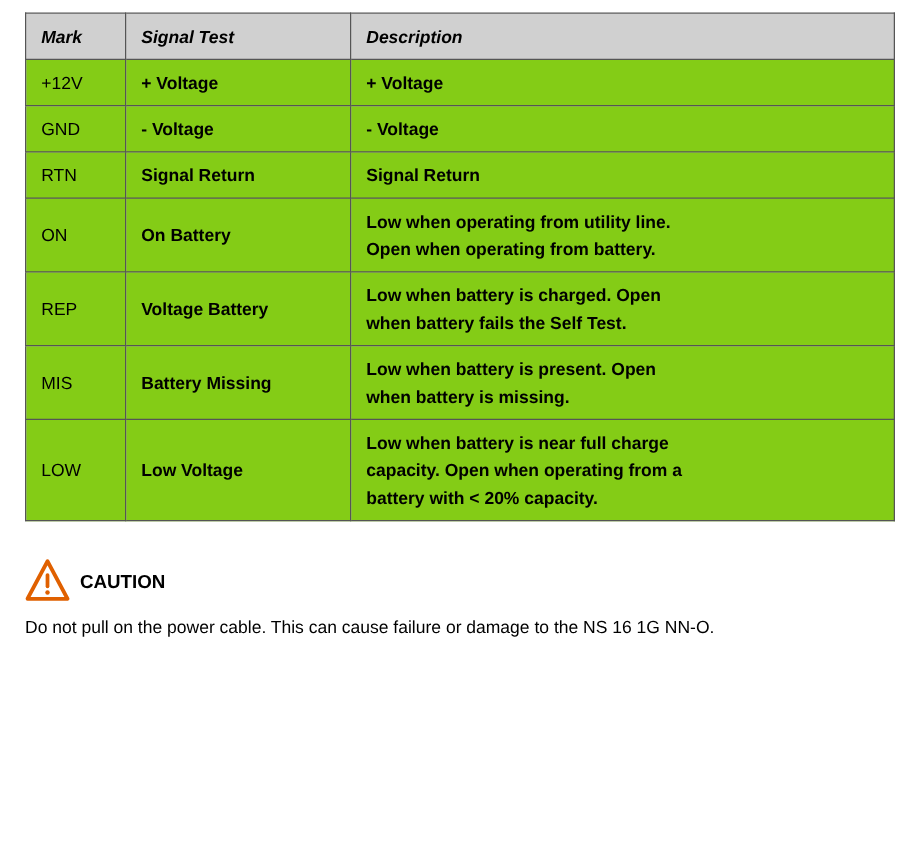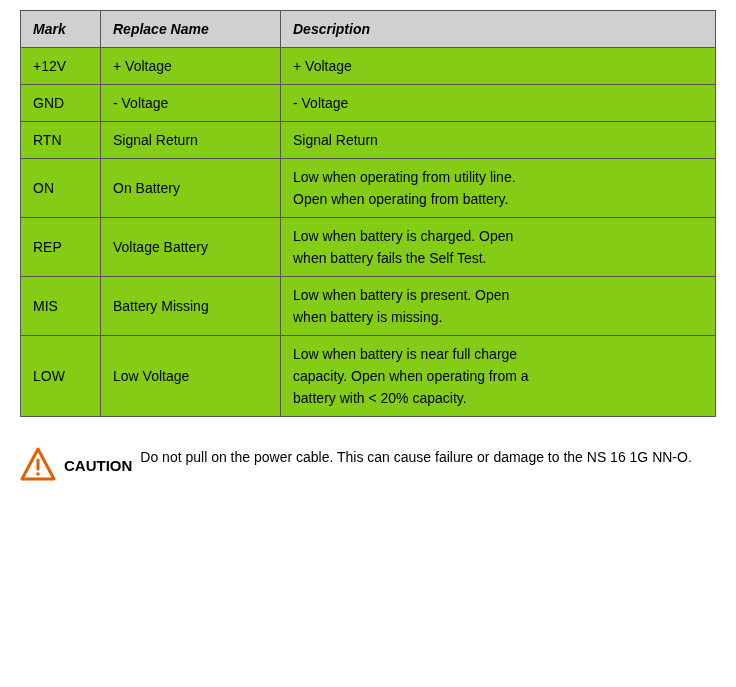--- a/index.html
+++ b/index.html
@@ -16,20 +16,21 @@
     table {
       width: 100%;
       border-collapse: collapse;
       margin-bottom: 30px;
     }
 
     th, td {
       border: 1px solid #555;
       padding: 10px 12px;
       vertical-align: middle;
+      font-weight: bold;
     }
 
     thead th {
       background: #d0d0d0;
       font-weight: bold;
       text-align: left;
       font-style: italic;
     }
 
     tbody tr td {
@@ -44,21 +45,21 @@
     td.signal-col {
       width: 180px;
     }
 
     td.desc-col {
       width: auto;
     }
 
     .caution-section {
       display: flex;
-      flex-direction: row;
+      flex-direction: column;
       gap: 8px;
       margin-top: 20px;
     }
 
     .caution-header {
       display: flex;
       align-items: center;
       gap: 8px;
     }
 
@@ -78,21 +79,21 @@
       line-height: 1.5;
     }
   </style>
 </head>
 <body>
 
 <table>
   <thead>
     <tr>
       <th>Mark</th>
-      <th>Replace Name</th>
+      <th>Signal Test</th>
       <th>Description</th>
     </tr>
   </thead>
   <tbody id="table-body">
   <tr>
         <td class="mark-col">+12V</td>
         <td class="signal-col">+ Voltage</td>
         <td class="desc-col">+ Voltage</td>
       </tr>
       <tr>

